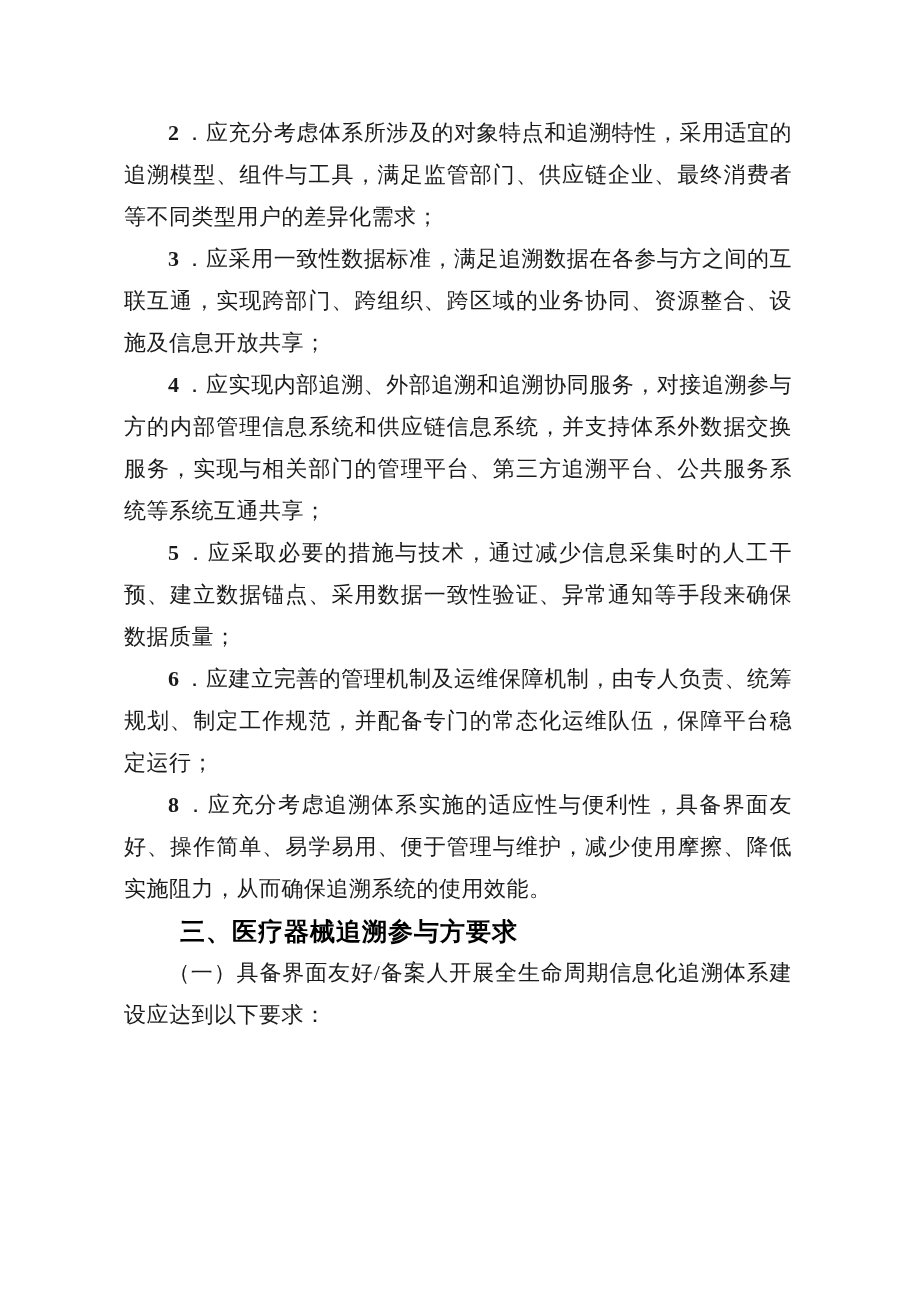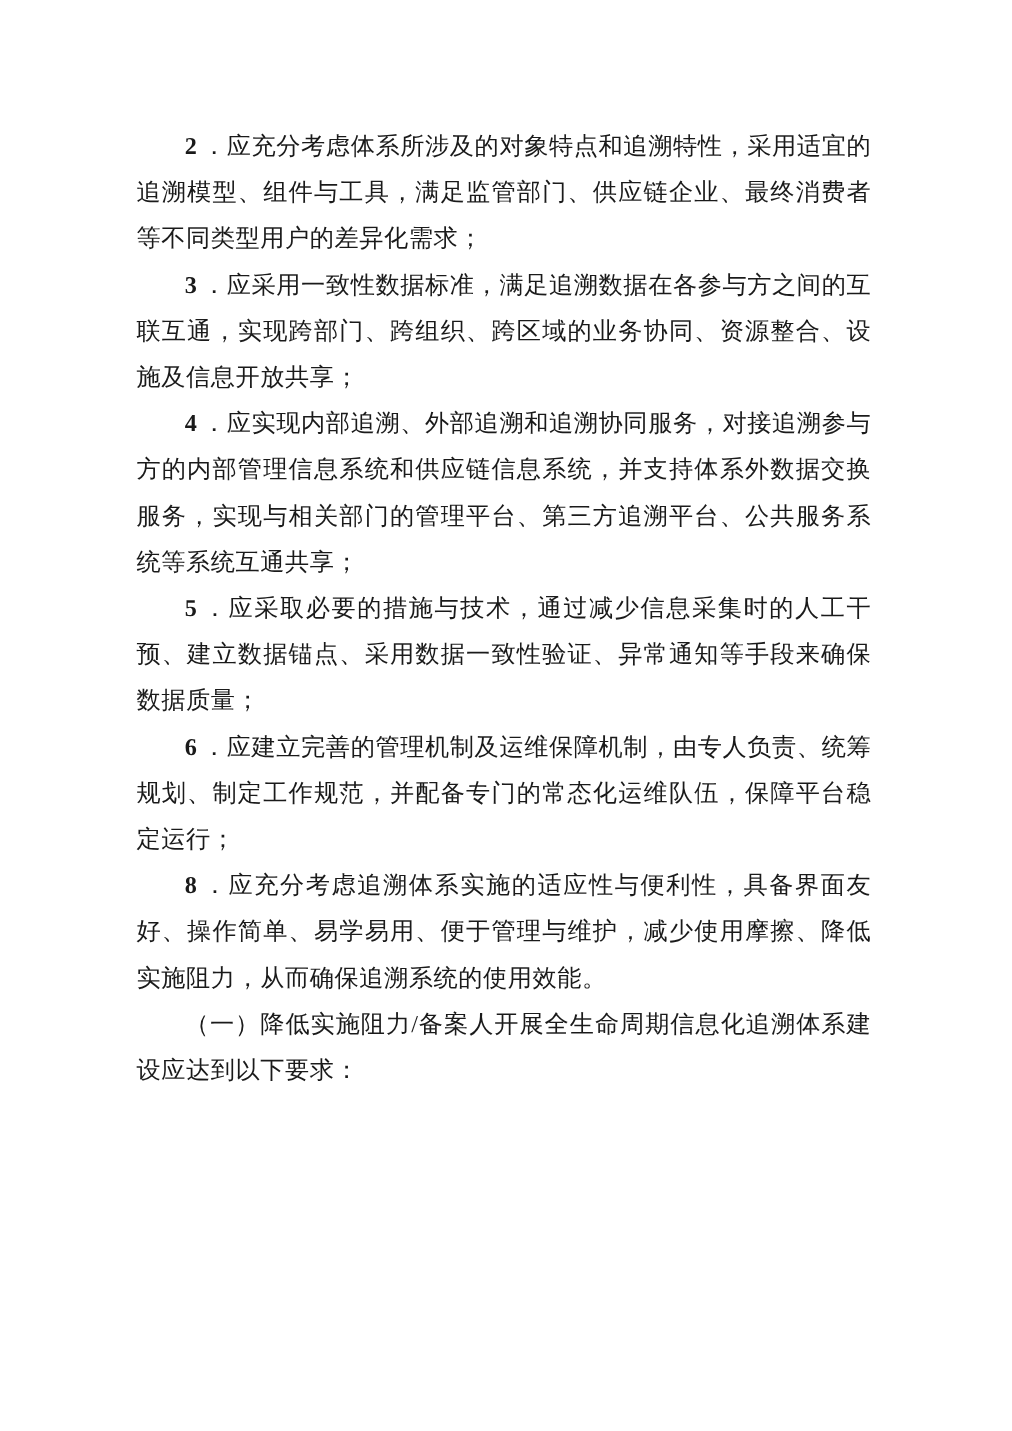--- a/index.html
+++ b/index.html
@@ -64,18 +64,19 @@
 
     <p class="para"><span class="num">4</span><span class="sep">．</span><span>应实现内部追溯、外部追溯和追溯协同服务，对接追溯参与方的内部管理信息系统和供应链信息系统，并支持体系外数据交换服务，实现与相关部门的管理平台、第三方追溯平台、公共服务系统等系统互通共享；</span></p>
 
     <p class="para"><span class="num">5</span><span class="sep">．</span><span>应采取必要的措施与技术，通过减少信息采集时的人工干预、建立数据锚点、采用数据一致性验证、异常通知等手段来确保数据质量；</span></p>
 
     <p class="para"><span class="num">6</span><span class="sep">．</span><span>应建立完善的管理机制及运维保障机制，由专人负责、统筹规划、制定工作规范，并配备专门的常态化运维队伍，保障平台稳定运行；</span></p>
 
 
     <p class="para"><span class="num">8</span><span class="sep">．</span><span>应充分考虑追溯体系实施的适应性与便利性，具备界面友好、操作简单、易学易用、便于管理与维护，减少使用摩擦、降低实施阻力，从而确保追溯系统的使用效能。</span></p>
 
+    <h2 class="heading">三、医疗器械追溯参与方要求</h2>
 
-    <p class="para">（一）降低实施阻力/备案人开展全生命周期信息化追溯体系建设应达到以下要求：</p>
+    <p class="para">（一）具备界面友好/备案人开展全生命周期信息化追溯体系建设应达到以下要求：</p>
 
 
   </div>
 </div>
 
 </body></html>

